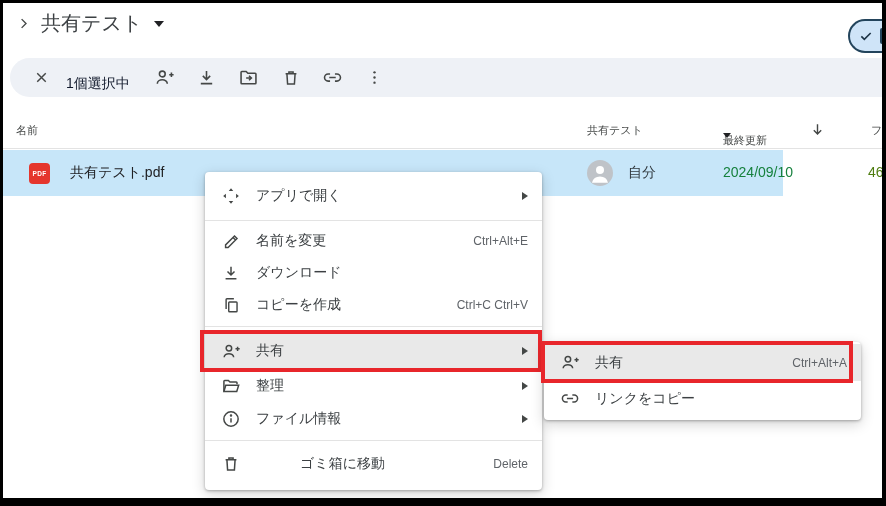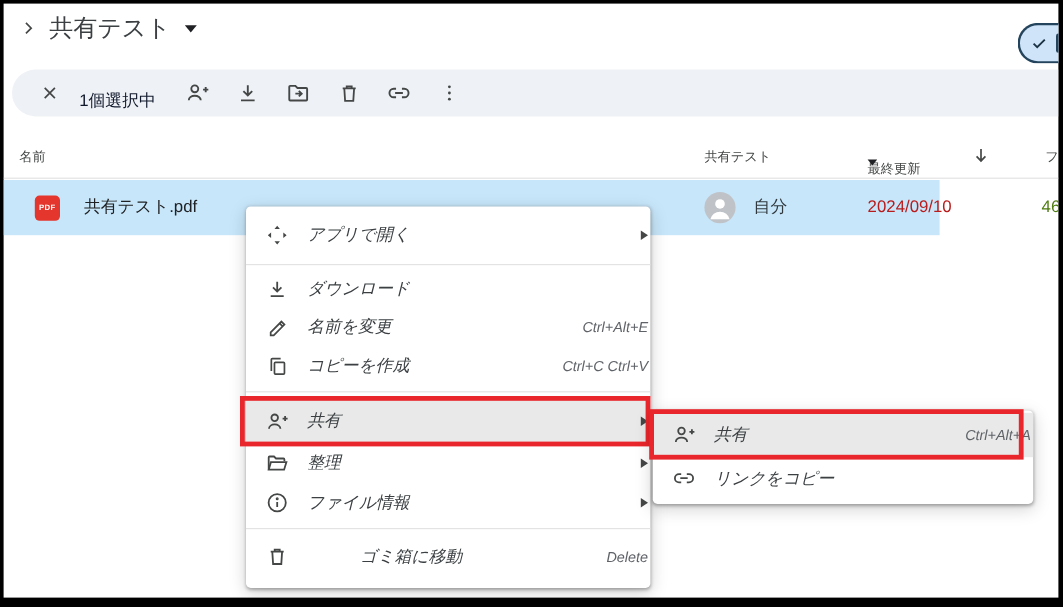--- a/index.html
+++ b/index.html
@@ -32,28 +32,28 @@
   .th-caret { width:0; height:0; border-left:4.5px solid transparent; border-right:4.5px solid transparent; border-top:5.5px solid #202124; display:inline-block; }
   .th-sort { left:806px; top:8px !important; cursor:pointer; color:#444746; }
   .th-size { left:868px; }
 
   
   .frow { position:absolute; left:0; top:147px; width:780px; height:46px; background:#c7e6f9; font-size:14px; color:#1f1f1f; cursor:pointer; }
   .pdf-badge { position:absolute; left:26px; top:13px; width:21px; height:21px; background:#e5362d; border-radius:4px; color:#fff; font-size:6.5px; font-weight:bold; display:flex; align-items:center; justify-content:center; letter-spacing:.3px; }
   .fname { position:absolute; left:67px; top:14px; font-weight:500; color:#202124; }
   .avatar { position:absolute; left:584px; top:10px; width:26px; height:26px; border-radius:50%; background:#bfc3c8; overflow:hidden; }
   .owner-label { position:absolute; left:625px; top:14px; color:#30383e; }
-  .mod-date { position:absolute; left:720px; top:14px; color:#b91c1c;text-align:center; }
+  .mod-date { position:absolute; left:720px; top:14px; color:#15803d;text-align:center; }
   .fsize { position:absolute; left:865px; top:14px; color:#4d7c0f; }
 
   
   .menu { position:absolute; background:#fff; border-radius:4px; box-shadow:0 1px 3px rgba(0,0,0,.3), 0 4px 14px rgba(0,0,0,.18); z-index:10; display:flex; flex-direction:column; }
   .ctx-menu { left:202px; top:169px; width:337px; height:318px; padding:4px 0 6px; }
   .sub-menu { left:541px; top:339px; width:317px; height:78px; padding:2px 0; z-index:11; }
-  .mitem { display:flex; align-items:center; padding:0 2px 0 16px; font-size:14px; color:#3c4043; cursor:pointer; white-space:nowrap;font-style:italic; }
+  .mitem { display:flex; align-items:center; padding:0 14px 0 16px; font-size:14px; color:#3c4043; cursor:pointer; white-space:nowrap; }
   .mitem .mi { width:20px; height:20px; margin-right:15px; color:#444746; flex:none; display:flex; align-items:center; justify-content:center; }
   .mitem .mlabel { flex:1; }
   .mitem .mshort { font-size:12px; color:#5f6368; margin-left:10px; }
   .mitem .marrow { width:0; height:0; border-top:4.5px solid transparent; border-bottom:4.5px solid transparent; border-left:6px solid #444746; margin-left:10px; }
   .mdiv { height:1px; background:#e3e3e3; margin:4px 0; }
   .mdiv.wide { margin:5px 0; }
   .hover-bg { background:#e9e9e9; }
   .h40{height:40px;} .h38{height:38px;} .h37{height:37px;} .h36{height:36px;gap:44px;} .h35{height:35px;} .h33{height:33px;} .h32{height:32px;}
 
   .redbox { position:absolute; border:4px solid #e8262b; pointer-events:none; z-index:30; }
@@ -183,35 +183,35 @@
             </svg>
       </span>
       <span class="mlabel">アプリで開く</span>
       <span class="marrow"></span>
     </div>
 
     <div class="mdiv"></div>
 
     <div class="mitem h32">
       <span class="mi">
-        <svg width="20" height="20" viewBox="0 0 24 24" fill="none" stroke="currentColor" stroke-width="1.8">
-              <path d="M12 4.5v9.5M7.8 10.2l4.2 4.2 4.2-4.2M5.5 19h13"></path>
-            </svg>
-      </span>
-      <span class="mlabel">ダウンロード</span>
-    </div>
-
-    <div class="mitem h32">
-      <span class="mi">
         <svg width="19" height="19" viewBox="0 0 24 24" fill="none" stroke="currentColor" stroke-width="1.8">
               <path d="M4.5 19.5v-3.2L15.8 5l3.2 3.2L7.7 19.5H4.5zM13.9 6.9l3.2 3.2"></path>
             </svg>
       </span>
       <span class="mlabel">名前を変更</span>
       <span class="mshort">Ctrl+Alt+E</span>
+    </div>
+
+    <div class="mitem h32">
+      <span class="mi">
+        <svg width="20" height="20" viewBox="0 0 24 24" fill="none" stroke="currentColor" stroke-width="1.8">
+              <path d="M12 4.5v9.5M7.8 10.2l4.2 4.2 4.2-4.2M5.5 19h13"></path>
+            </svg>
+      </span>
+      <span class="mlabel">ダウンロード</span>
     </div>
 
     <div class="mitem h32">
       <span class="mi">
         <svg width="19" height="19" viewBox="0 0 24 24" fill="none" stroke="currentColor" stroke-width="1.8">
               <rect x="8.5" y="7.5" width="10.5" height="12.5" rx="1"></rect>
               <path d="M5.2 16.5v-12c0-.6.4-1 1-1h8.8"></path>
             </svg>
       </span>
       <span class="mlabel">コピーを作成</span>

